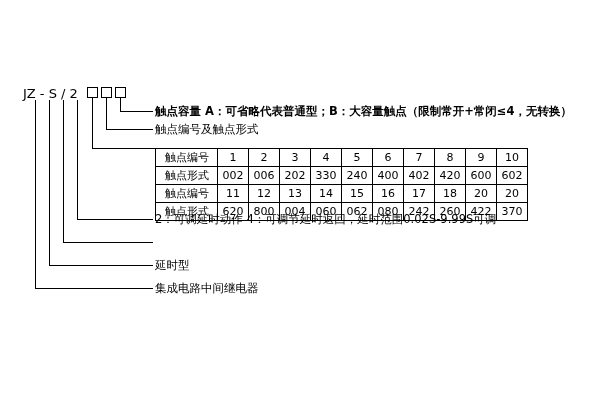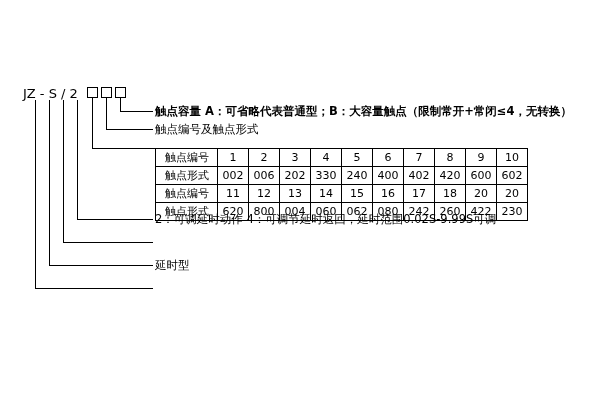--- a/index.html
+++ b/index.html
@@ -113,20 +113,21 @@
   <div class="vline" style="left:34px; top:100px; height:165px;"></div>
   <div class="hline" style="left:34px; top:265px; width:104px;"></div>
 
   <div class="vline" style="left:20px; top:100px; height:188px;"></div>
   <div class="hline" style="left:20px; top:288px; width:118px;"></div>
 
   <div class="note" style="left:140px; top:104px;font-weight:bold;">触点容量  A：可省略代表普通型；B：大容量触点（限制常开+常闭≤4，无转换）</div>
   <div class="note" style="left:140px; top:122px;text-align:right;">触点编号及触点形式</div>
   <div class="note" style="left:140px; top:212px;">2：可调延时动作   4：可调节延时返回，延时范围0.02S-9.99S可调</div>
   <div class="note" style="left:140px; top:258px;">延时型</div>
+  <div class="note" style="left:140px; top:281px;">集成电路中间继电器</div>
 
   <table class="contact-table">
     <tbody>
       <tr>
         <td class="rowhead">触点编号</td>
         <td class="cell">1</td>
         <td class="cell">2</td>
         <td class="cell">3</td>
         <td class="cell">4</td>
         <td class="cell">5</td>
@@ -166,18 +167,18 @@
         <td class="rowhead">触点形式</td>
         <td class="cell">620</td>
         <td class="cell">800</td>
         <td class="cell">004</td>
         <td class="cell">060</td>
         <td class="cell">062</td>
         <td class="cell">080</td>
         <td class="cell">242</td>
         <td class="cell">260</td>
         <td class="cell">422</td>
-        <td class="cell">230</td>
+        <td class="cell">370</td>
       </tr>
     </tbody>
   </table>
 
 </div>
 
 </body></html>

